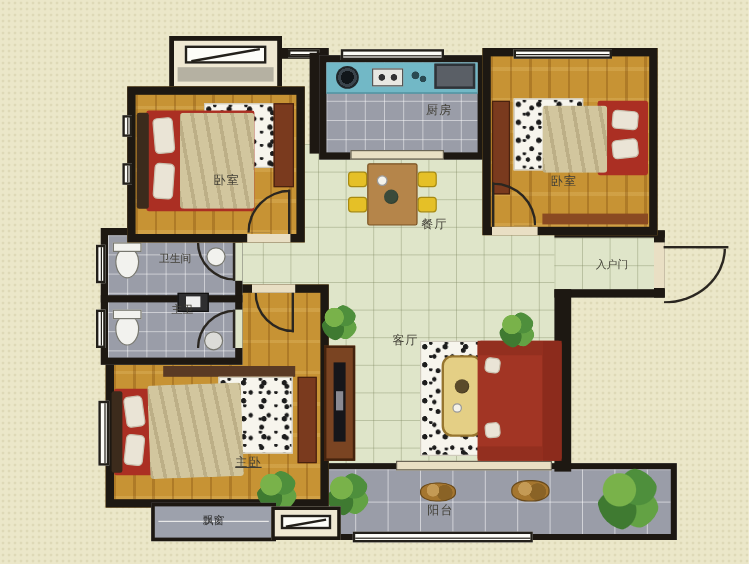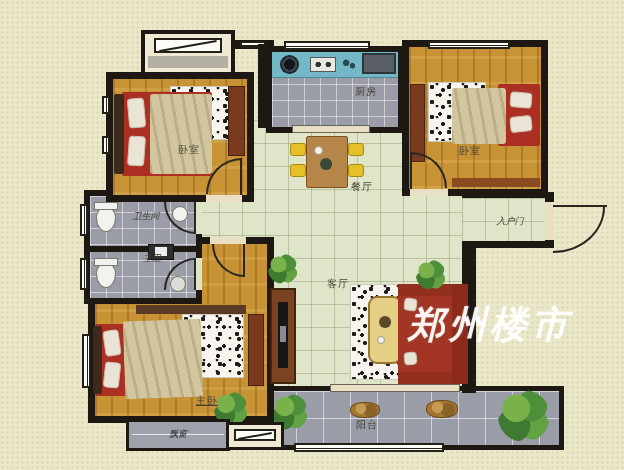--- a/index.html
+++ b/index.html
@@ -54,21 +54,21 @@
   .window{background:#fdfdf8;border:2px solid #23201a;}
   .wline-h{position:absolute;left:0;top:50%;width:100%;height:1px;background:#23201a;}
   .wline-v{position:absolute;left:50%;top:0;width:1px;height:100%;background:#23201a;}
   .diag{position:absolute;left:5%;top:45%;width:90%;height:2px;background:#23201a;
     transform:rotate(-10deg);transform-origin:center;}
   .arc{border:0 solid #2a2620;background:transparent;}
   .leaf{background:#2a2620;}
   .fixture{background:#f2f2ee;border:1px solid #77776f;}
   .rlabel{position:absolute;transform:translate(-50%,-50%);font-size:10px;color:#413f36;
     letter-spacing:1px;white-space:nowrap;z-index:40;}
-  .rlabel.sm{font-size:9px;letter-spacing:0;font-style:italic;}
+  .rlabel.sm{font-size:9px;letter-spacing:0;}
   #wm-brand{position:absolute;z-index:50;font-size:37px;font-weight:bold;font-style:italic;
     color:rgba(255,255,255,.93);letter-spacing:4px;white-space:nowrap;
     text-shadow:0 0 2px rgba(255,255,255,.35);}
   #wm-url{position:absolute;z-index:50;font-size:25px;color:rgba(255,255,255,.82);
     white-space:nowrap;font-style:normal;}
 </style>
 </head>
 <body>
 
 <div id="stage">
@@ -219,19 +219,18 @@
     </div>
 
   <div class="rlabel" style="left:189px;top:150px;">卧室</div>
   <div class="rlabel" style="left:330px;top:92px;margin-left:36px;">厨房</div>
   <div class="rlabel" style="left:470px;top:151px;">卧室</div>
   <div class="rlabel" style="left:362px;top:187px;text-align:center;">餐厅</div>
   <div class="rlabel sm" style="left:146px;top:216px;">卫生间</div>
   <div class="rlabel sm" style="left:152px;top:258px;">主卫</div>
   <div class="rlabel sm" style="left:510px;top:221px;">入户门</div>
   <div class="rlabel" style="left:338px;top:284px;">客厅</div>
-  <div class="rlabel" style="left:207px;top:401px;text-decoration:underline;">主卧</div>
+  <div class="rlabel" style="left:207px;top:385px;text-decoration:underline;">主卧</div>
   <div class="rlabel" style="left:367px;top:425px;">阳台</div>
   <div class="rlabel sm" style="left:178px;top:434px;color:#2e2e2e;">飘窗</div>
 
-  <div id="wm-brand" style="left:408px;top:300px;">郑州楼市</div>
 
 </div>
 
 </body></html>

